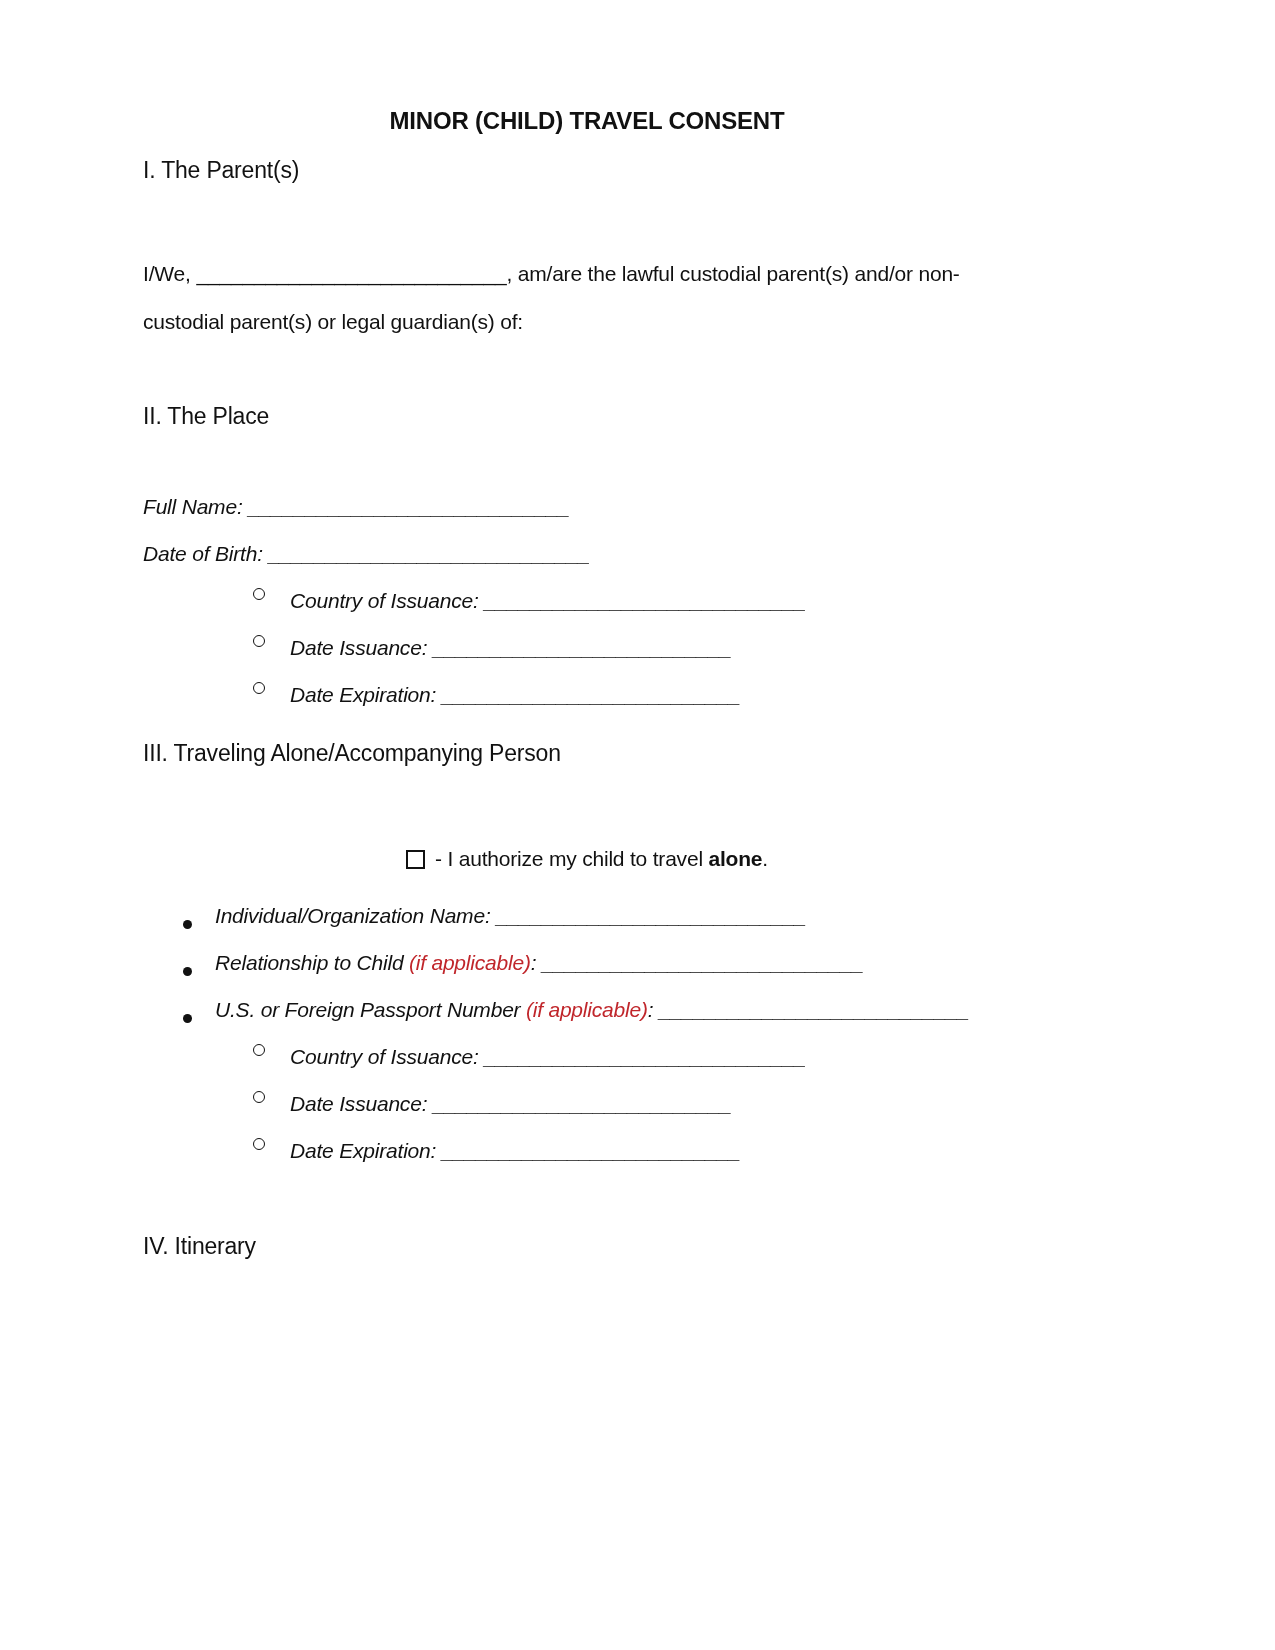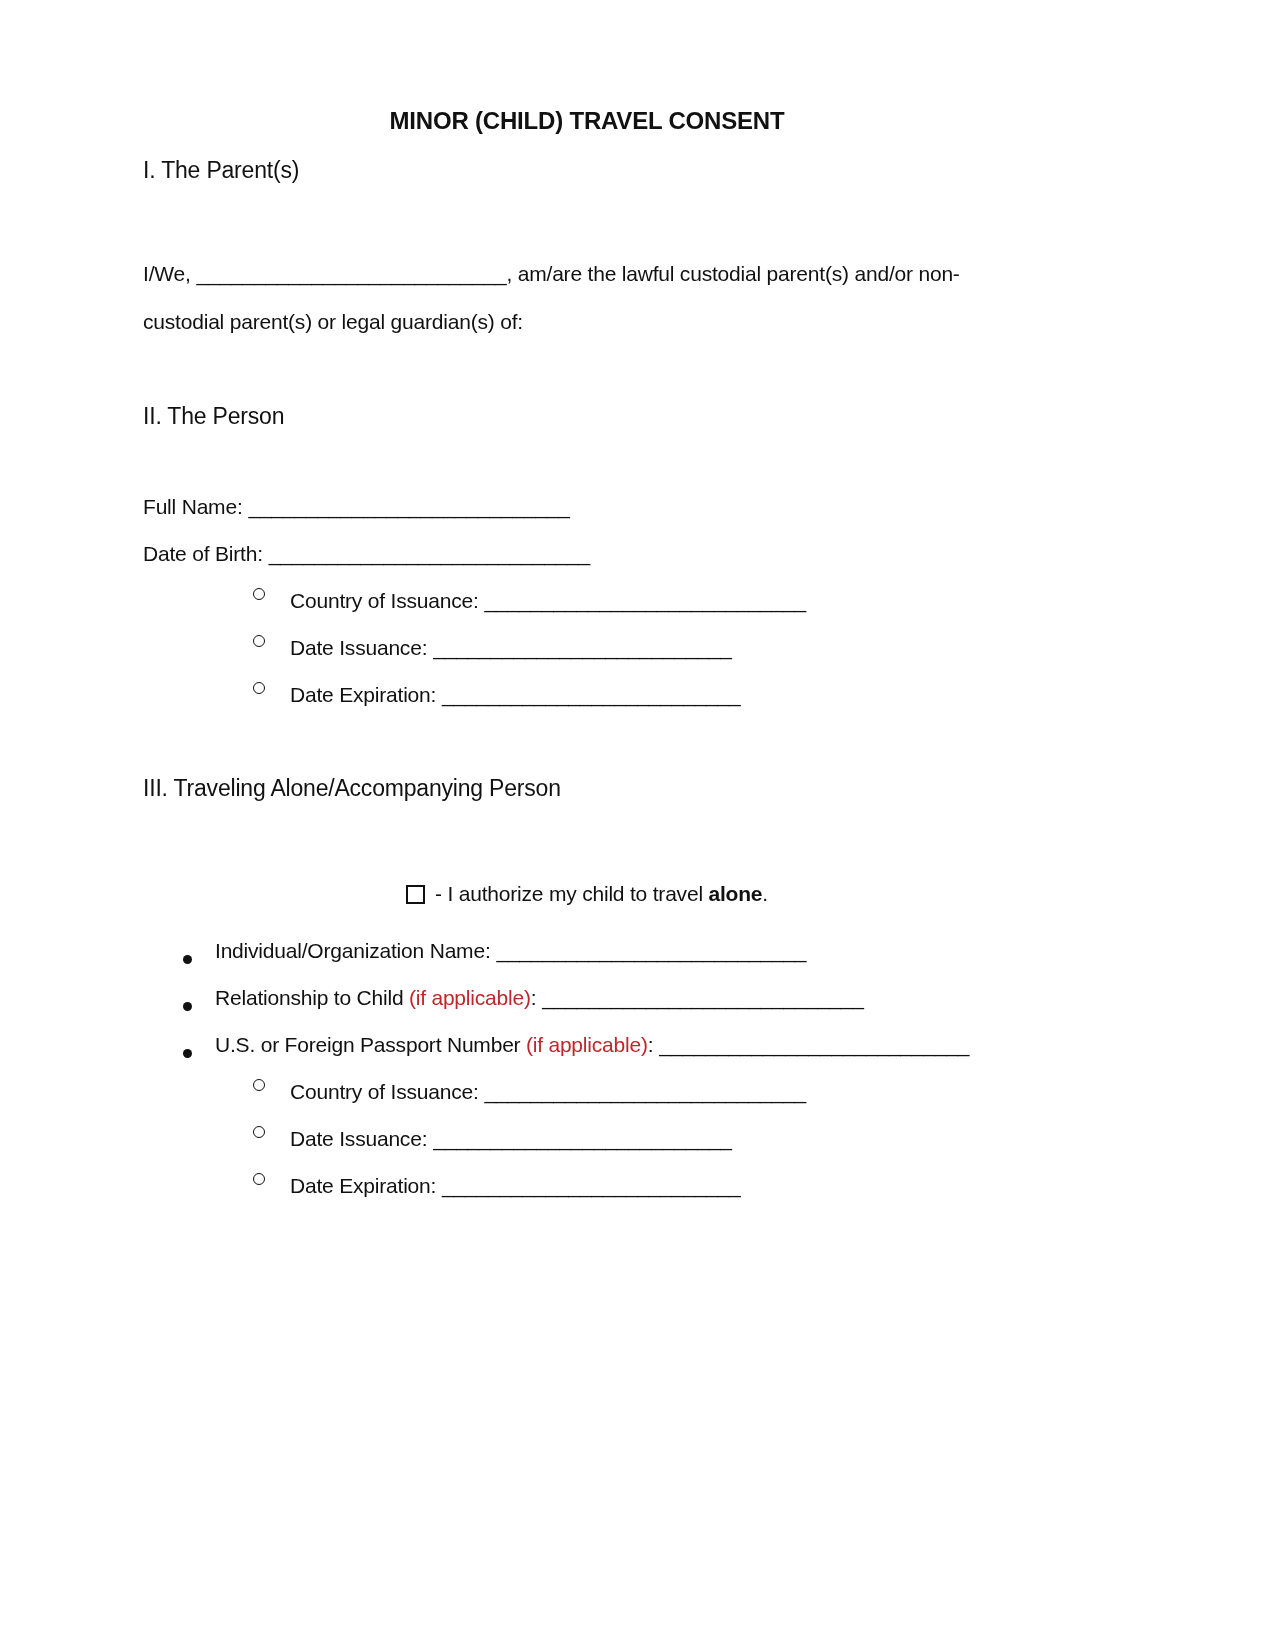--- a/index.html
+++ b/index.html
@@ -39,20 +39,21 @@
     margin-top:66px;
     line-height:48px;
     max-width:940px;
   }
   .h-minor{margin-top:56px;}
   .first-field{margin-top:64px;}
   .row{
     line-height:26px;
     margin-bottom:21px;
     white-space:nowrap;
+    font-style:italic;
   }
   .blank{
     margin-left:0.28em;
     letter-spacing:-0.2px;
   }
   .note:not(:empty){
     margin-left:0.26em;
     color:var(--red);
   }
   .l1{
@@ -72,21 +73,21 @@
     margin-right:23px;
     flex:0 0 auto;
   }
   .circle{
     width:12px;height:12px;
     border:1.5px solid var(--ink);
     border-radius:50%;
     margin-right:25px;
     flex:0 0 auto;
   }
-  .h-travel{margin-top:66px;}
+  .h-travel{margin-top:31px;}
   .opt-row{
     line-height:28px;
     margin-bottom:28px;
     white-space:nowrap;
     text-align:center;
   }
   .first-opt{margin-top:78px;}
   .checkbox{
     display:inline-block;
     width:19px;height:19px;
@@ -104,21 +105,21 @@
 
 <div class="page">
   <div class="content">
 
     <div class="doc-title">MINOR (CHILD) TRAVEL CONSENT</div>
 
     <div class="sec-heading h-parents">I. The Parent(s)</div>
 
     <div class="intro"><span>I/We,</span><span class="blank">___________________________</span><span>, am/are the lawful custodial parent(s) and/or non-custodial parent(s) or legal guardian(s) of:</span></div>
 
-    <div class="sec-heading h-minor">II. The Person</div>
+    <div class="sec-heading h-minor">II. The Place</div>
 
     <div class="row first-field"><span>Full Name</span><span class="note"></span><span>:</span><span class="blank">____________________________</span></div>
 
     <div class="row"><span>Date of Birth</span><span class="note"></span><span>:</span><span class="blank">____________________________</span></div>
 
 
 
     <div class="row l2">
         <span class="circle"></span>
         <span>Country of Issuance</span>
@@ -183,15 +184,16 @@
         <span class="blank">__________________________</span>
       </div>
 
     <div class="row l2">
         <span class="circle"></span>
         <span>Date Expiration</span>
         <span>:</span>
         <span class="blank">__________________________</span>
       </div>
 
+    <div class="sec-heading h-itinerary">IV. Itinerary</div>
 
   </div>
 </div>
 
 </body></html>

